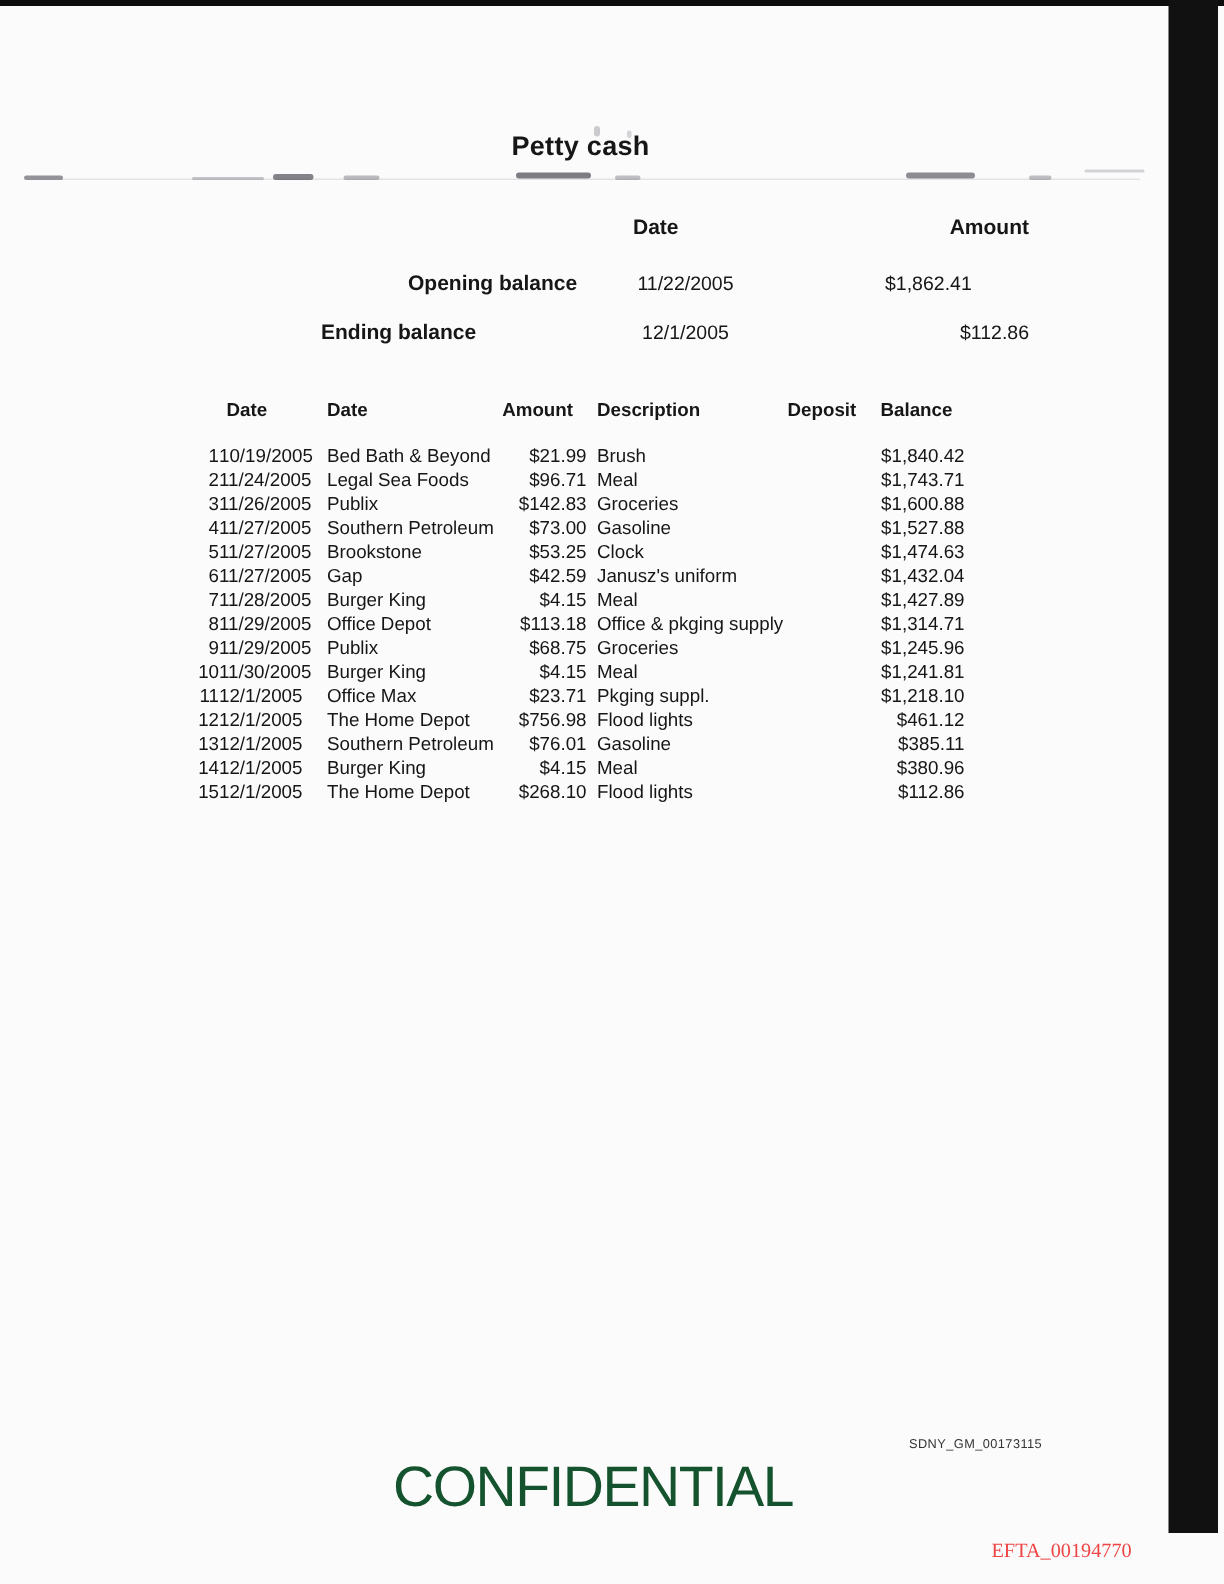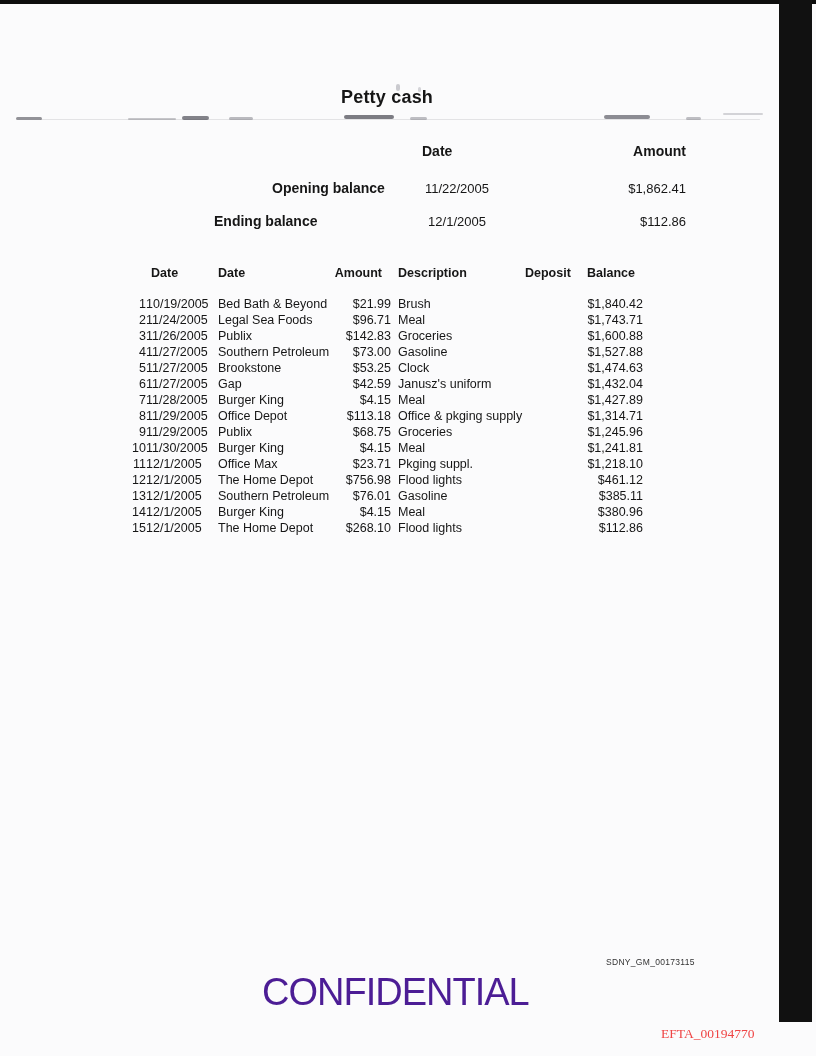--- a/index.html
+++ b/index.html
@@ -32,21 +32,21 @@
   }
 
   
   .sum { position:absolute; white-space:nowrap; }
   .sum.bold { font-weight:bold; font-size:14px; }
   .sum.val  { font-size:13px; }
   .sum-head-date   { top:143px; left:422px; }
   .sum-head-amount { top:143px; left:600px; width:86px; text-align:right; }
   .opening-label   { top:180px; left:225px;margin-left:47px; }
   .opening-date    { top:181px; left:412px; width:90px; text-align:center; }
-  .opening-amount  { top:181px; left:590px; width:96px; text-align:right; }
+  .opening-amount  { top:181px; left:590px; width:96px; text-align:left; }
   .ending-label    { top:213px; left:214px; }
   .ending-date     { top:214px; left:412px; width:90px; text-align:center; }
   .ending-amount   { top:214px; left:590px; width:96px; text-align:right; }
 
   
   .ledger { position:absolute; top:267px; left:130px; width:513px; font-size:12.5px; }
   .t-head, .t-row {
     display:grid;
     grid-template-columns:16px 67px 5px 92px 81px 7px 127px 62px 56px;
     line-height:16px; white-space:nowrap;
@@ -258,16 +258,16 @@
           <span class="cell payee">The Home Depot</span>
           <span class="cell amount">$268.10</span>
           <span class="cell desc">Flood lights</span>
           <span class="cell deposit"></span>
           <span class="cell balance">$112.86</span>
         </div>
       </div>
   </div>
 
   <span class="bates-small">SDNY_GM_00173115</span>
-  <span class="confidential" style="color: #4c1d95;">CONFIDENTIAL</span>
+  <span class="confidential" style="color: #14532d;">CONFIDENTIAL</span>
   <span class="bates-serif">EFTA_00194770</span>
 
 </div>
 
 </body></html>

